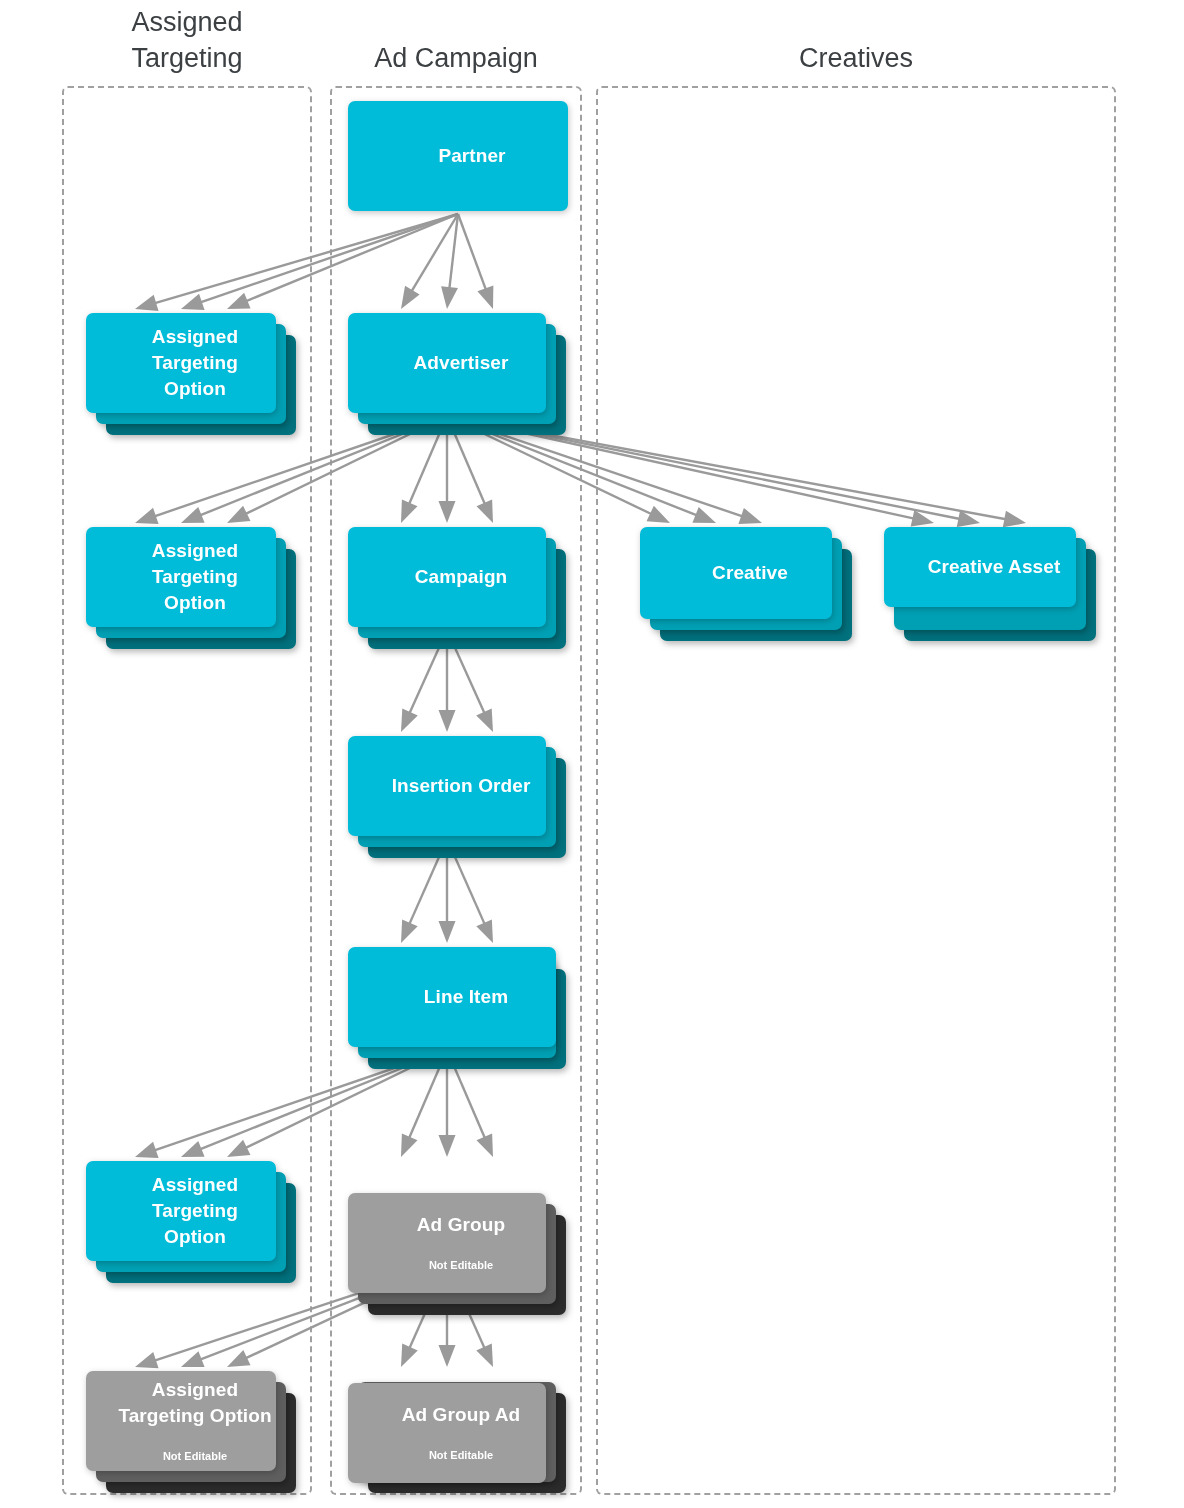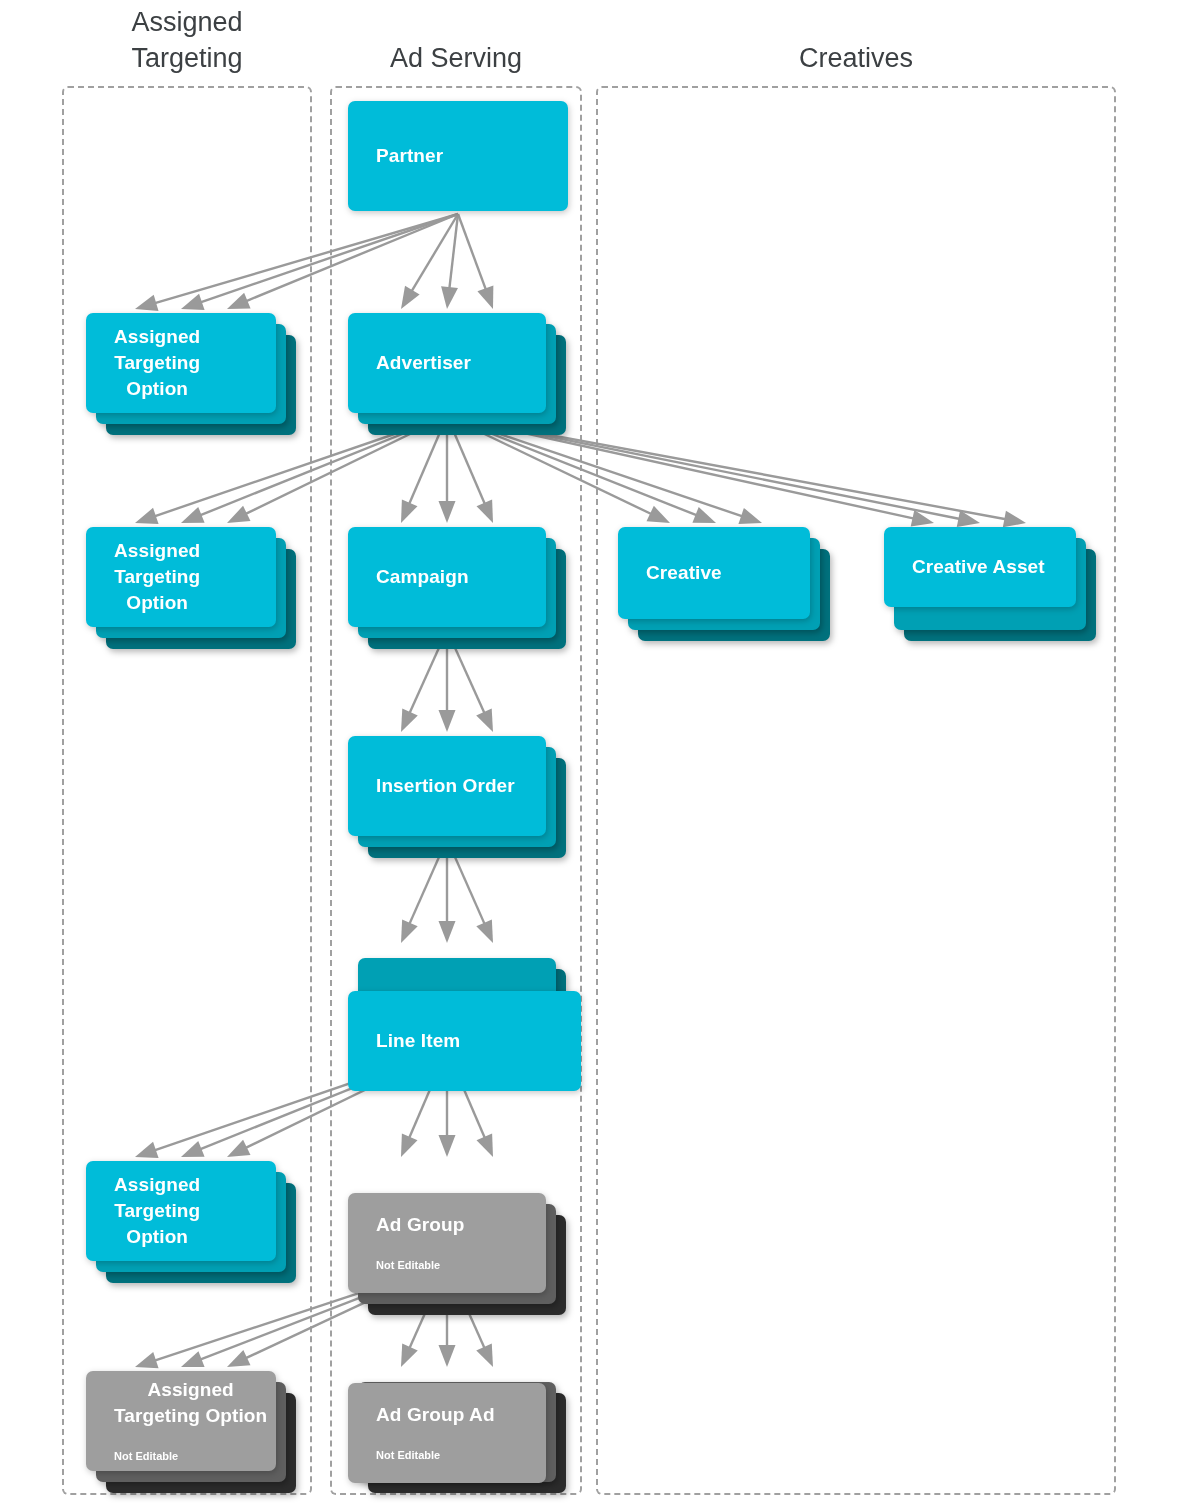--- a/index.html
+++ b/index.html
@@ -61,21 +61,21 @@
   }
   .layer-back {
     filter: drop-shadow(2px 3px 3px rgba(0,0,0,0.28));
   }
   .face {
     position: absolute;
     left: 0; top: 0;
     border-radius: 7px;
     display: flex;
     flex-direction: column;
-    align-items: flex-start;
+    align-items: center;
     justify-content: center;
     text-align: center;
     box-sizing: border-box;
     filter: drop-shadow(1px 2px 3px rgba(0,0,0,0.22));
     padding-left: 28px;
   }
   .face .title {
     color: #ffffff;
     font-weight: bold;
     font-size: 19px;
@@ -100,21 +100,21 @@
   .gray .l1         { background: #5f5f5f; }
   .gray .l2         { background: #2c2c2c; }
 </style>
 </head>
 <body>
 
 <div id="canvas">
 
   <div class="col-title" id="title-assigned-targeting">Assigned
 Targeting</div>
-  <div class="col-title" id="title-ad-serving">Ad Serving</div>
+  <div class="col-title" id="title-ad-serving">Ad Campaign</div>
   <div class="col-title" id="title-creatives">Creatives</div>
 
   <div class="group-box" id="group-assigned-targeting"></div>
   <div class="group-box" id="group-ad-serving"></div>
   <div class="group-box" id="group-creatives"></div>
 
   <svg id="arrows" viewBox="0 0 1184 1508" xmlns="http://www.w3.org/2000/svg">
       <line x1="458" y1="214" x2="153.2279445298541" y2="303.63883984416054" stroke="#9a9a9a" stroke-width="2.4"></line>
       <polygon points="135,309 153.70762728063977,294.6377341088301 158.5044547884961,310.9469476355417" fill="#9a9a9a"></polygon>
       <line x1="458" y1="214" x2="198.97240416895545" y2="302.836179075629" stroke="#9a9a9a" stroke-width="2.4"></line>
@@ -216,21 +216,21 @@
           <div class="title">Assigned<br>Targeting<br>Option</div>
         </div>
       </div>
       <div class="node cyan" style="left: 348px; top: 527px; width: 218px; height: 122px;">
         <div class="layer layer-back l2" style="left: 20px; top: 22px; width: 198px; height: 100px;"></div>
         <div class="layer layer-back l1" style="left: 10px; top: 11px; width: 198px; height: 100px;"></div>
         <div class="face" style="width: 198px; height: 100px;">
           <div class="title">Campaign</div>
         </div>
       </div>
-      <div class="node cyan" style="left: 618px; top: 527px; width: 212px; height: 114px;">
+      <div class="node cyan" style="left: 640px; top: 527px; width: 212px; height: 114px;">
         <div class="layer layer-back l2" style="left: 20px; top: 22px; width: 192px; height: 92px;"></div>
         <div class="layer layer-back l1" style="left: 10px; top: 11px; width: 192px; height: 92px;"></div>
         <div class="face" style="width: 192px; height: 92px;">
           <div class="title">Creative</div>
         </div>
       </div>
       <div class="node cyan" style="left: 884px; top: 527px; width: 212px; height: 114px;">
         <div class="layer layer-back l2" style="left: 20px; top: 22px; width: 192px; height: 92px;"></div>
         <div class="layer layer-back l1" style="left: 10px; top: 11px; width: 192px; height: 92px;"></div>
         <div class="face" style="width: 192px; height: 80px;">
@@ -240,21 +240,21 @@
       <div class="node cyan" style="left: 348px; top: 736px; width: 218px; height: 156px;">
         <div class="layer layer-back l2" style="left: 20px; top: 22px; width: 198px; height: 100px;"></div>
         <div class="layer layer-back l1" style="left: 10px; top: 11px; width: 198px; height: 100px;"></div>
         <div class="face" style="width: 198px; height: 100px;">
           <div class="title">Insertion Order</div>
         </div>
       </div>
       <div class="node cyan" style="left: 348px; top: 947px; width: 218px; height: 122px;">
         <div class="layer layer-back l2" style="left: 20px; top: 22px; width: 198px; height: 100px;"></div>
         <div class="layer layer-back l1" style="left: 10px; top: 11px; width: 198px; height: 100px;"></div>
-        <div class="face" style="width: 233px; height: 100px; margin-top: 44px;">
+        <div class="face" style="width: 208px; height: 100px;">
           <div class="title">Line Item</div>
         </div>
       </div>
       <div class="node cyan" style="left: 86px; top: 1161px; width: 210px; height: 122px;">
         <div class="layer layer-back l2" style="left: 20px; top: 22px; width: 190px; height: 100px;"></div>
         <div class="layer layer-back l1" style="left: 10px; top: 11px; width: 190px; height: 100px;"></div>
         <div class="face" style="width: 190px; height: 100px;">
           <div class="title">Assigned<br>Targeting<br>Option</div>
         </div>
       </div>

